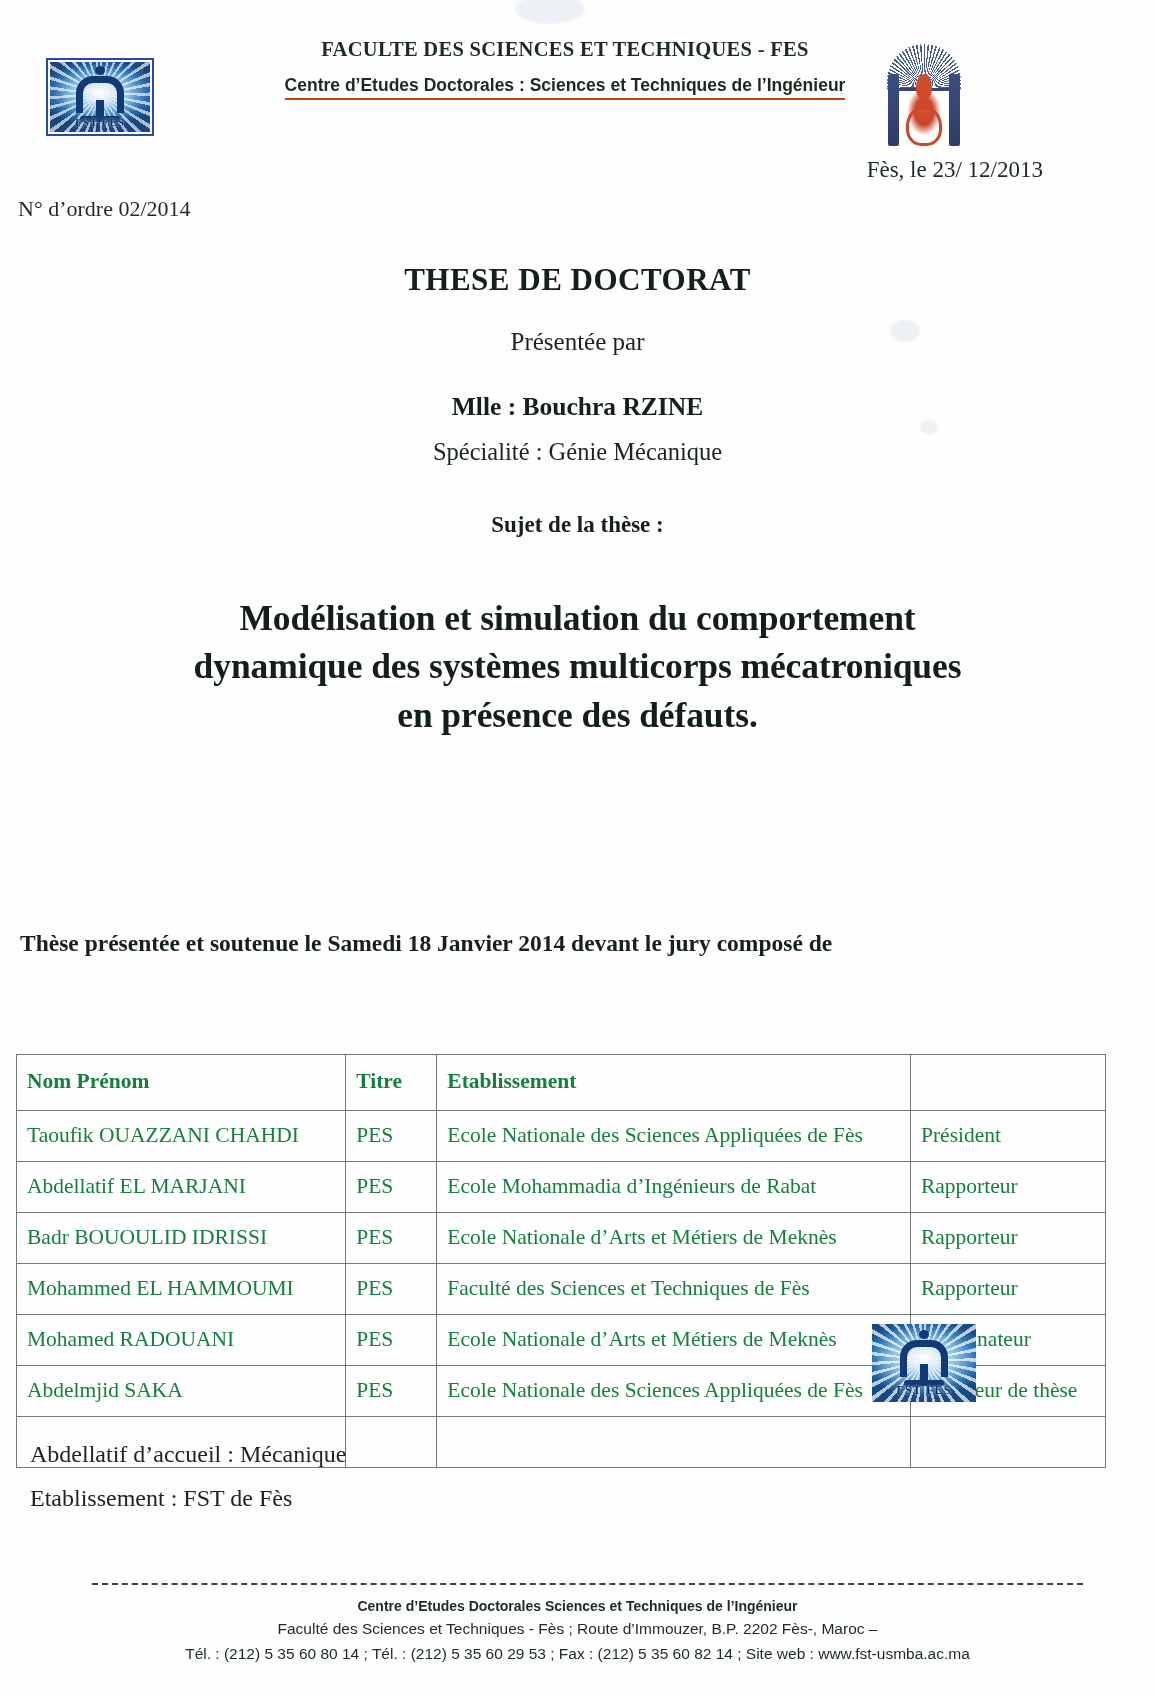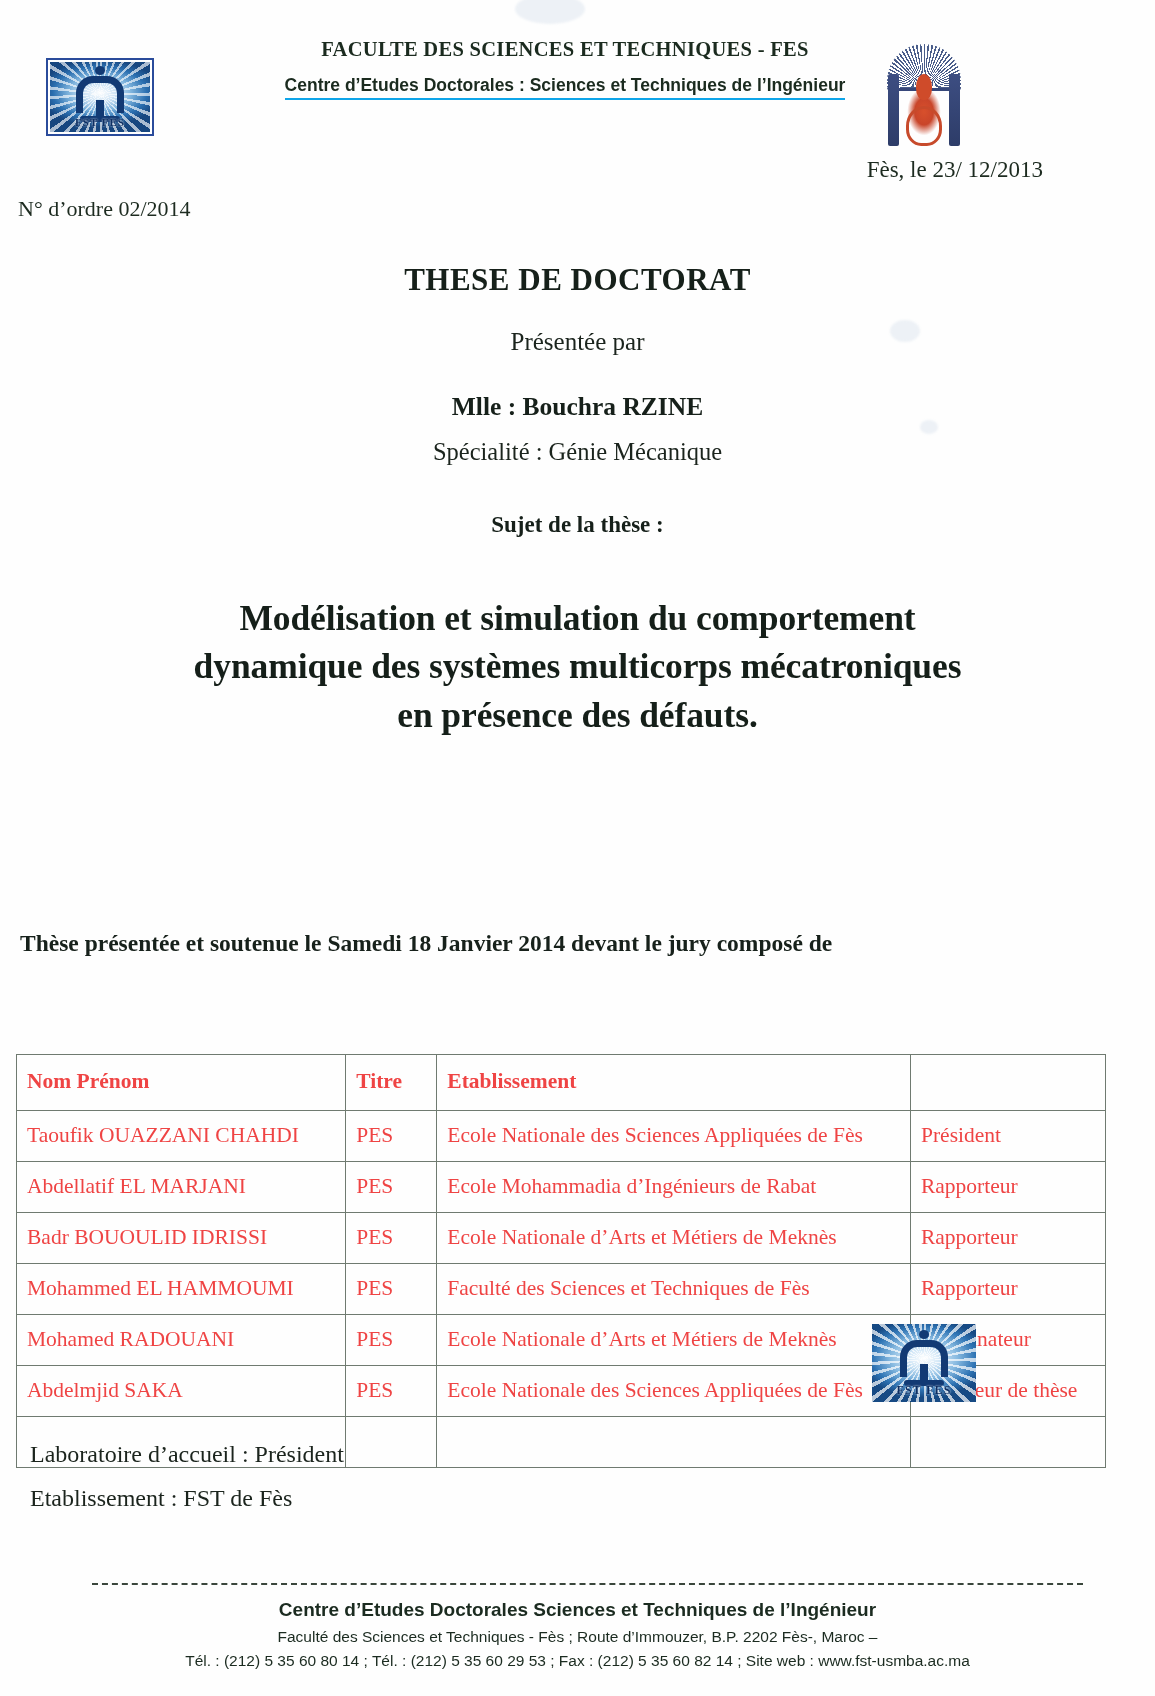--- a/index.html
+++ b/index.html
@@ -103,21 +103,21 @@
     line-height: 1.35;
     color: #1b2b1f;
   }
   .ced-line {
     margin-top: 11px;
     font-family: "Liberation Sans", "DejaVu Sans", sans-serif;
     font-weight: bold;
     font-size: 17.5px;
     color: #1b2b1f;
     display: inline-block;
-    border-bottom: 2px solid #0ea5e9;
+    border-bottom: 2px solid #c2410c;
     padding-bottom: 2px;
   }
 
   .logo-crest {
     position: absolute;
     right: 185px; top: 20px;
     width: 92px; height: 112px;
   }
   .crest-fan {
     position: absolute;
@@ -251,21 +251,21 @@
   .jury-table-wrap {
     position: absolute;
     left: 16px;
     top: 1054px;
     width: 1090px;
   }
   table.jury {
     width: 100%;
     border-collapse: collapse;
     font-size: 21.5px;
-    color: #ef4444;
+    color: #15803d;
     border-radius: 13px;
   }
   table.jury th, table.jury td {
     border: 1.6px solid #6f7a70;
     padding: 6px 10px 7px 10px;
     text-align: left;
     vertical-align: middle;
     line-height: 1.2;
     white-space: nowrap;
   }
@@ -372,21 +372,21 @@
   .footer {
     position: absolute;
     left: 0; right: 0;
     top: 1596px;
     text-align: center;
     color: #1b2b20;
   }
   .footer .f1 {
     font-family: "Liberation Sans", "DejaVu Sans", sans-serif;
     font-weight: bold;
-    font-size: 19px;
+    font-size: 14px;
     line-height: 1.5;
   }
   .footer .f2 {
     font-family: "Liberation Sans", "DejaVu Sans", sans-serif;
     font-size: 15.5px;
     line-height: 1.6;
   }
   .footer .f3 {
     font-family: "Liberation Sans", "DejaVu Sans", sans-serif;
     font-size: 15.5px;
@@ -508,21 +508,21 @@
           <td></td>
           <td></td>
           <td></td>
           <td></td>
         </tr>
       </tbody>
     </table>
   </div>
 
   <div class="lab-info">
-    <div>Laboratoire d’accueil : Président</div>
+    <div>Abdellatif d’accueil : Mécanique</div>
     <div>Etablissement :  FST de Fès</div>
   </div>
 
   <div class="logo-fst-bottom">
     <div class="burst"></div>
     <div class="rays"></div>
     <div class="cap"></div>
     <div class="arch"></div>
     <div class="stem"></div>
     <div class="base"></div>

